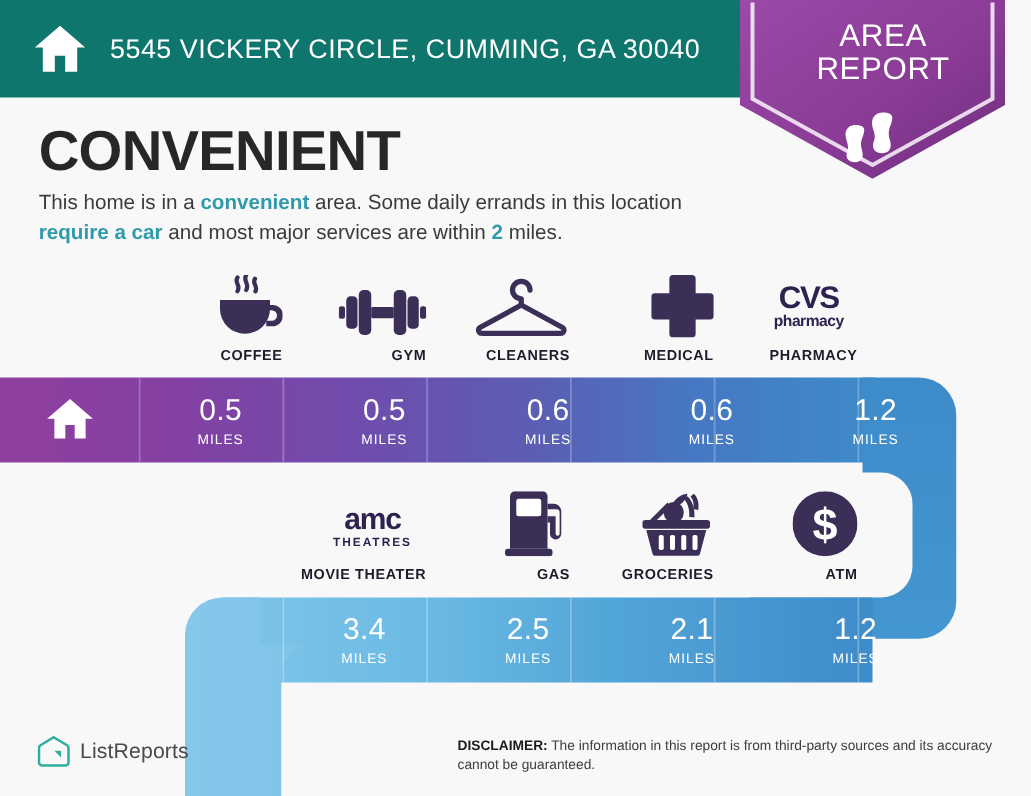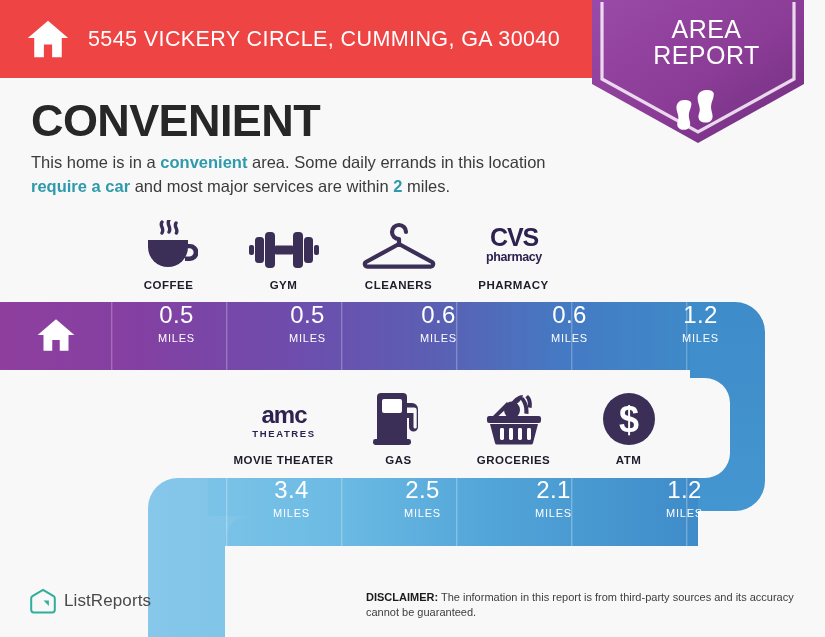--- a/index.html
+++ b/index.html
@@ -13,21 +13,21 @@
     position: relative;
     width: 825px; height: 637px;
     background: #f8f8f8;
     overflow: hidden;
   }
 
   
   .header-bar {
     position: absolute; left: 0; top: 0;
     width: 592px; height: 78px;
-    background: #ef4444;
+    background: #0f766e;
     display: flex; align-items: center;
   }
   .header-home-icon { margin-left: 26px; width: 44px; height: 44px; flex: none; }
   .header-address {
     margin-left: 18px;
     color: #ffffff;
     font-size: 21.5px;
     letter-spacing: 0.4px;
     white-space: nowrap;
   }
@@ -60,37 +60,37 @@
   
   .ribbon { position: absolute; left: 0; top: 296px; width: 825px; height: 341px; }
 
   
   .icon-row { position: absolute; display: flex; }
   .icon-row.row1 { left: 111px; top: 218px; }
   .icon-row.row2 { left: 226px; top: 393px; }
   .icon-cell {
     width: 115px;
     display: flex; flex-direction: column;
-    align-items: center; justify-content: flex-end;
+    align-items: flex-end; justify-content: flex-end;
   }
   .icon-glyph { height: 52px; display: flex; align-items: flex-end; justify-content: center; }
   .icon-label {
     margin-top: 9px;
     font-size: 11.5px; font-weight: bold; color: #1c1c2b;
     letter-spacing: 0.5px; white-space: nowrap;
   }
 
   
   .dist-row { position: absolute; display: flex; height: 68px; }
   .dist-row.row1 { left: 111px; top: 303px; }
   .dist-row.row2 { left: 226px; top: 478px; }
   .dist-cell {
     width: 131px; height: 68px;
     display: flex; flex-direction: column;
-    align-items: center; 
+    align-items: center; justify-content: center;
     color: #ffffff;
   }
   .dist-value { font-size: 24px; line-height: 1; letter-spacing: 0.3px; }
   .dist-unit { font-size: 11px; margin-top: 5px; letter-spacing: 0.8px; }
 
   
   .ribbon-home {
     position: absolute; left: 36px; top: 315px;
     width: 40px; height: 40px;
   }
@@ -240,20 +240,28 @@
         <svg width="78" height="48" viewBox="0 0 78 48">
           <g fill="none" stroke="#3b2e57" stroke-width="4.2" stroke-linecap="round" stroke-linejoin="round">
             <path d="M39 22 V17 a7 7 0 1 1 7 -7"></path>
             <path d="M39 22 L6 40 a2.5 2.5 0 0 0 1.3 4.6 h63.4 a2.5 2.5 0 0 0 1.3 -4.6 L39 22 Z"></path>
           </g>
         </svg>
       </div>
       <div class="icon-label">CLEANERS</div>
     </div>
 
+    <div class="icon-cell">
+      <div class="icon-glyph">
+        <svg width="50" height="50" viewBox="0 0 50 50">
+          <path d="M17.5 0 h15 a3 3 0 0 1 3 3 v11.5 h11.5 a3 3 0 0 1 3 3 v15 a3 3 0 0 1 -3 3 H35.5 V47 a3 3 0 0 1 -3 3 h-15 a3 3 0 0 1 -3 -3 V35.5 H3 a3 3 0 0 1 -3 -3 v-15 a3 3 0 0 1 3 -3 h11.5 V3 a3 3 0 0 1 3 -3 Z" fill="#3b2e57"></path>
+        </svg>
+      </div>
+      <div class="icon-label">MEDICAL</div>
+    </div>
 
     <div class="icon-cell">
       <div class="icon-glyph">
         <svg width="78" height="46" viewBox="0 0 78 46">
           <text x="39" y="22" text-anchor="middle" font-family="'Liberation Sans', sans-serif" font-size="25" font-weight="bold" fill="#2e2250" letter-spacing="-1.2">CVS</text>
           <text x="39" y="37" text-anchor="middle" font-family="'Liberation Sans', sans-serif" font-size="12.5" font-weight="bold" fill="#2e2250" letter-spacing="-0.4">pharmacy</text>
         </svg>
       </div>
       <div class="icon-label">PHARMACY</div>
     </div>

